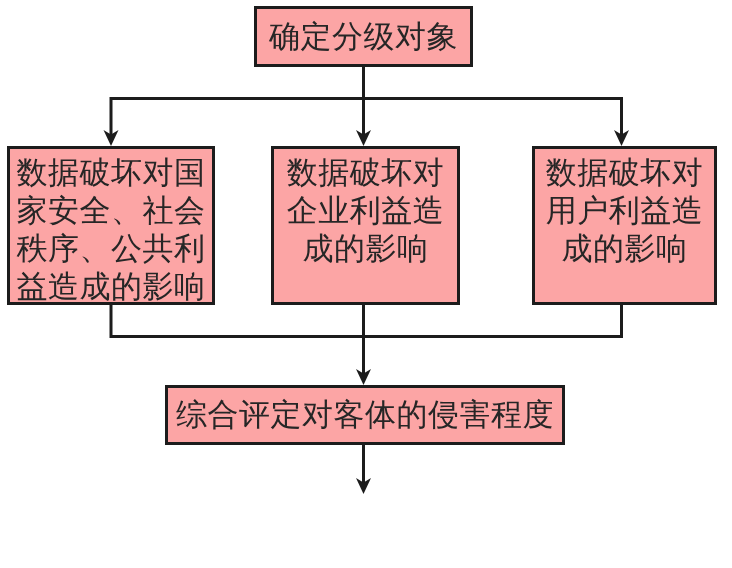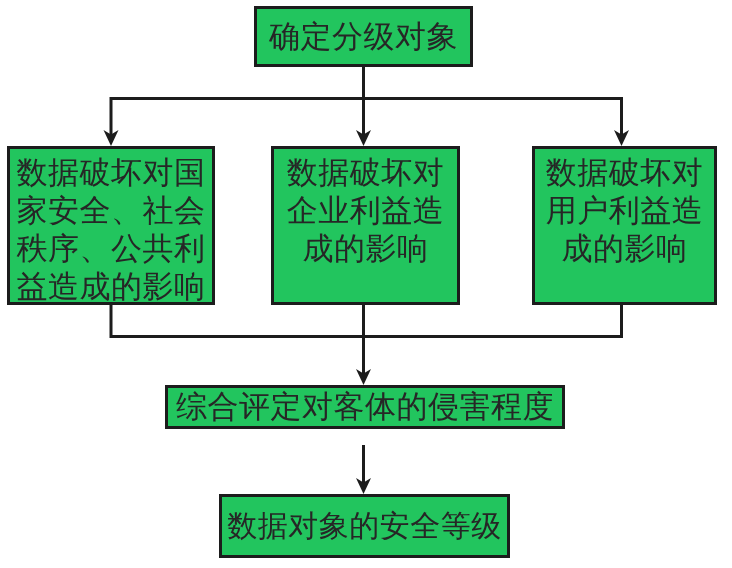--- a/index.html
+++ b/index.html
@@ -21,41 +21,41 @@
     left: 0;
     top: 0;
     width: 732px;
     height: 568px;
     pointer-events: none;
   }
   .node {
     position: absolute;
     box-sizing: border-box;
     border: 3px solid #1c1c1c;
-    background: #22c55e;
+    background: #fca5a5;
     text-align: center;
     white-space: pre-line;
     font-size: 31px;
     line-height: 38px;
     letter-spacing: 0.5px;
   }
   .node.center-v {
     display: flex;
     align-items: center;
     justify-content: center;
   }
   .node.top-v {
     padding-top: 5px;
     text-align: center;
   }
   .node-root       { left: 254px; top: 6px;   width: 219px; height: 61px; }
   .node-national   { left: 7px;   top: 146px; width: 208px; height: 159px; padding-top: 1px; }
   .node-enterprise { left: 271px; top: 146px; width: 189px; height: 159px; }
   .node-user       { left: 532px; top: 146px; width: 185px; height: 159px; }
-  .node-assessment { left: 165px; top: 385px; width: 400px; height: 44px; }
+  .node-assessment { left: 165px; top: 385px; width: 400px; height: 60px; }
   .node-result     { left: 219px; top: 494px; width: 291px; height: 64px; font-size: 30px; }
   .edge {
     stroke: #1c1c1c;
     stroke-width: 3;
     fill: none;
   }
   .arrowhead {
     fill: #1c1c1c;
     stroke: none;
   }
@@ -92,15 +92,14 @@
   <div class="node node-enterprise top-v">数据破坏对
 企业利益造
 成的影响</div>
 
   <div class="node node-user top-v">数据破坏对
 用户利益造
 成的影响</div>
 
   <div class="node node-assessment center-v">综合评定对客体的侵害程度</div>
 
-  <div class="node node-result center-v">数据对象的安全等级</div>
 
 </div>
 
 </body></html>

